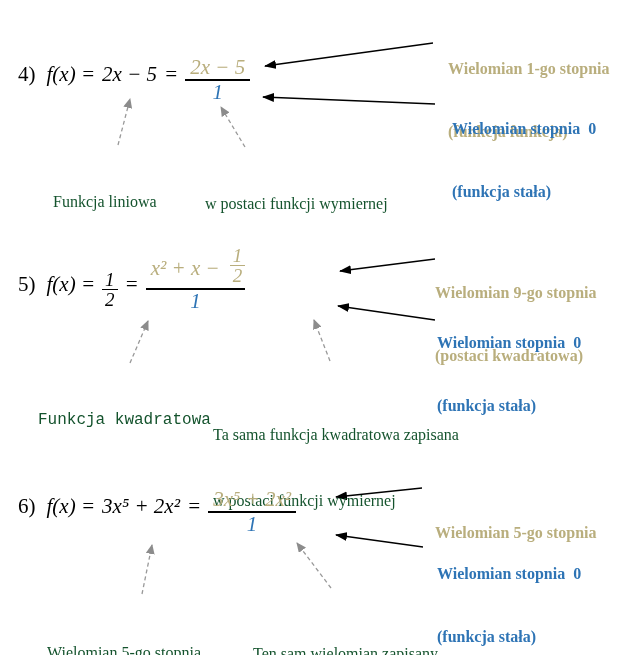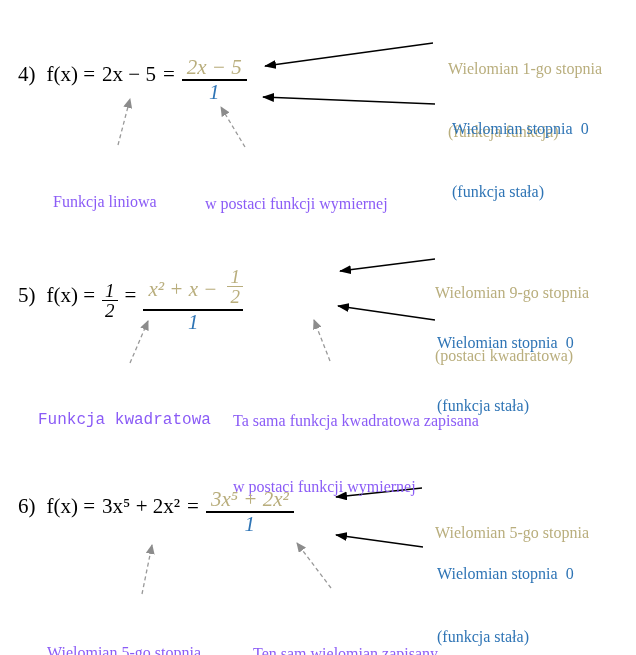--- a/index.html
+++ b/index.html
@@ -6,37 +6,37 @@
   .canvas {
     position:relative; width:636px; height:655px; background:#ffffff;
     font-family:"Liberation Serif", serif; overflow:hidden;
   }
   .arrows { position:absolute; left:0; top:0; width:636px; height:655px; }
 
   
   .eq { position:absolute; display:flex; align-items:center; column-gap:7px;
         font-size:21px; color:#000; line-height:1.1; white-space:pre; }
   .eq .idx { font-style:normal; position:relative; top:-5px; margin-right:4px; }
-  .eq .mt  { position:relative; top:-5px; }
+  .eq .mt  { font-style:italic; position:relative; top:-5px; }
   .frac { display:flex; flex-direction:column; align-items:center; }
   .frac .fnum, .frac .fden { padding:0 5px; font-style:italic; }
   .frac .bar { align-self:stretch; height:1.5px; background:#000; }
   .tan  { color:#B9AE7D; }
   .blue { color:#2E74B5; }
   .sfrac { display:inline-flex; flex-direction:column; align-items:center;
            font-size:19px; line-height:1.0; font-style:italic; }
   .sfrac .top { border-bottom:1.5px solid currentColor; padding:0 3px; }
   .sfrac .bot { padding:0 3px; }
-  .lift9 { position:relative; top:-9px;margin-top:21px; }
+  .lift9 { position:relative; top:-9px; }
   .hlift { position:relative; top:-3px; }
   .numrow { display:flex; align-items:center; column-gap:5px; }
 
   
-  .rlabel { position:absolute; font-size:16px; line-height:21px; white-space:pre; }
-  .glabel { position:absolute; font-size:16px; line-height:22px; color:#8b5cf6; white-space:pre; }
+  .rlabel { position:absolute; font-size:16px; line-height:21px; white-space:pre;font-weight:bold; }
+  .glabel { position:absolute; font-size:16px; line-height:22px; color:#14532d; white-space:pre; }
 </style>
 </head>
 <body>
 
 <div class="canvas">
 
   <svg class="arrows" viewBox="0 0 636 655" xmlns="http://www.w3.org/2000/svg">
     <defs>
       <marker id="mb" markerUnits="userSpaceOnUse" markerWidth="12" markerHeight="9" refX="11" refY="4.5" orient="auto">
         <path d="M0,0 L12,4.5 L0,9 Z" fill="#000"></path>
@@ -113,21 +113,21 @@
     <div>Wielomian 9-go stopnia</div>
     <div>(postaci kwadratowa)</div>
   </div>
   <div class="rlabel blue" style="left:437px; top:290px;">
     <div>Wielomian stopnia  0</div>
     <div>(funkcja stała)</div>
   </div>
   <div class="glabel" style="left:38px; top:365px;font-family:Liberation Mono, monospace;">
     <div>Funkcja kwadratowa</div>
   </div>
-  <div class="glabel" style="left:213px; top:366px;margin-left:20px;">
+  <div class="glabel" style="left:213px; top:380px;">
     <div>Ta sama funkcja kwadratowa zapisana</div>
     <div>w postaci funkcji wymiernej</div>
   </div>
 
   <div class="eq" style="left:18px; top:488px;">
     <span class="idx">6)</span>
     <span class="mt">f(x) =</span>
     <span class="mt">3x⁵ + 2x²</span>
     <span class="mt">=</span>
     <div class="frac">

